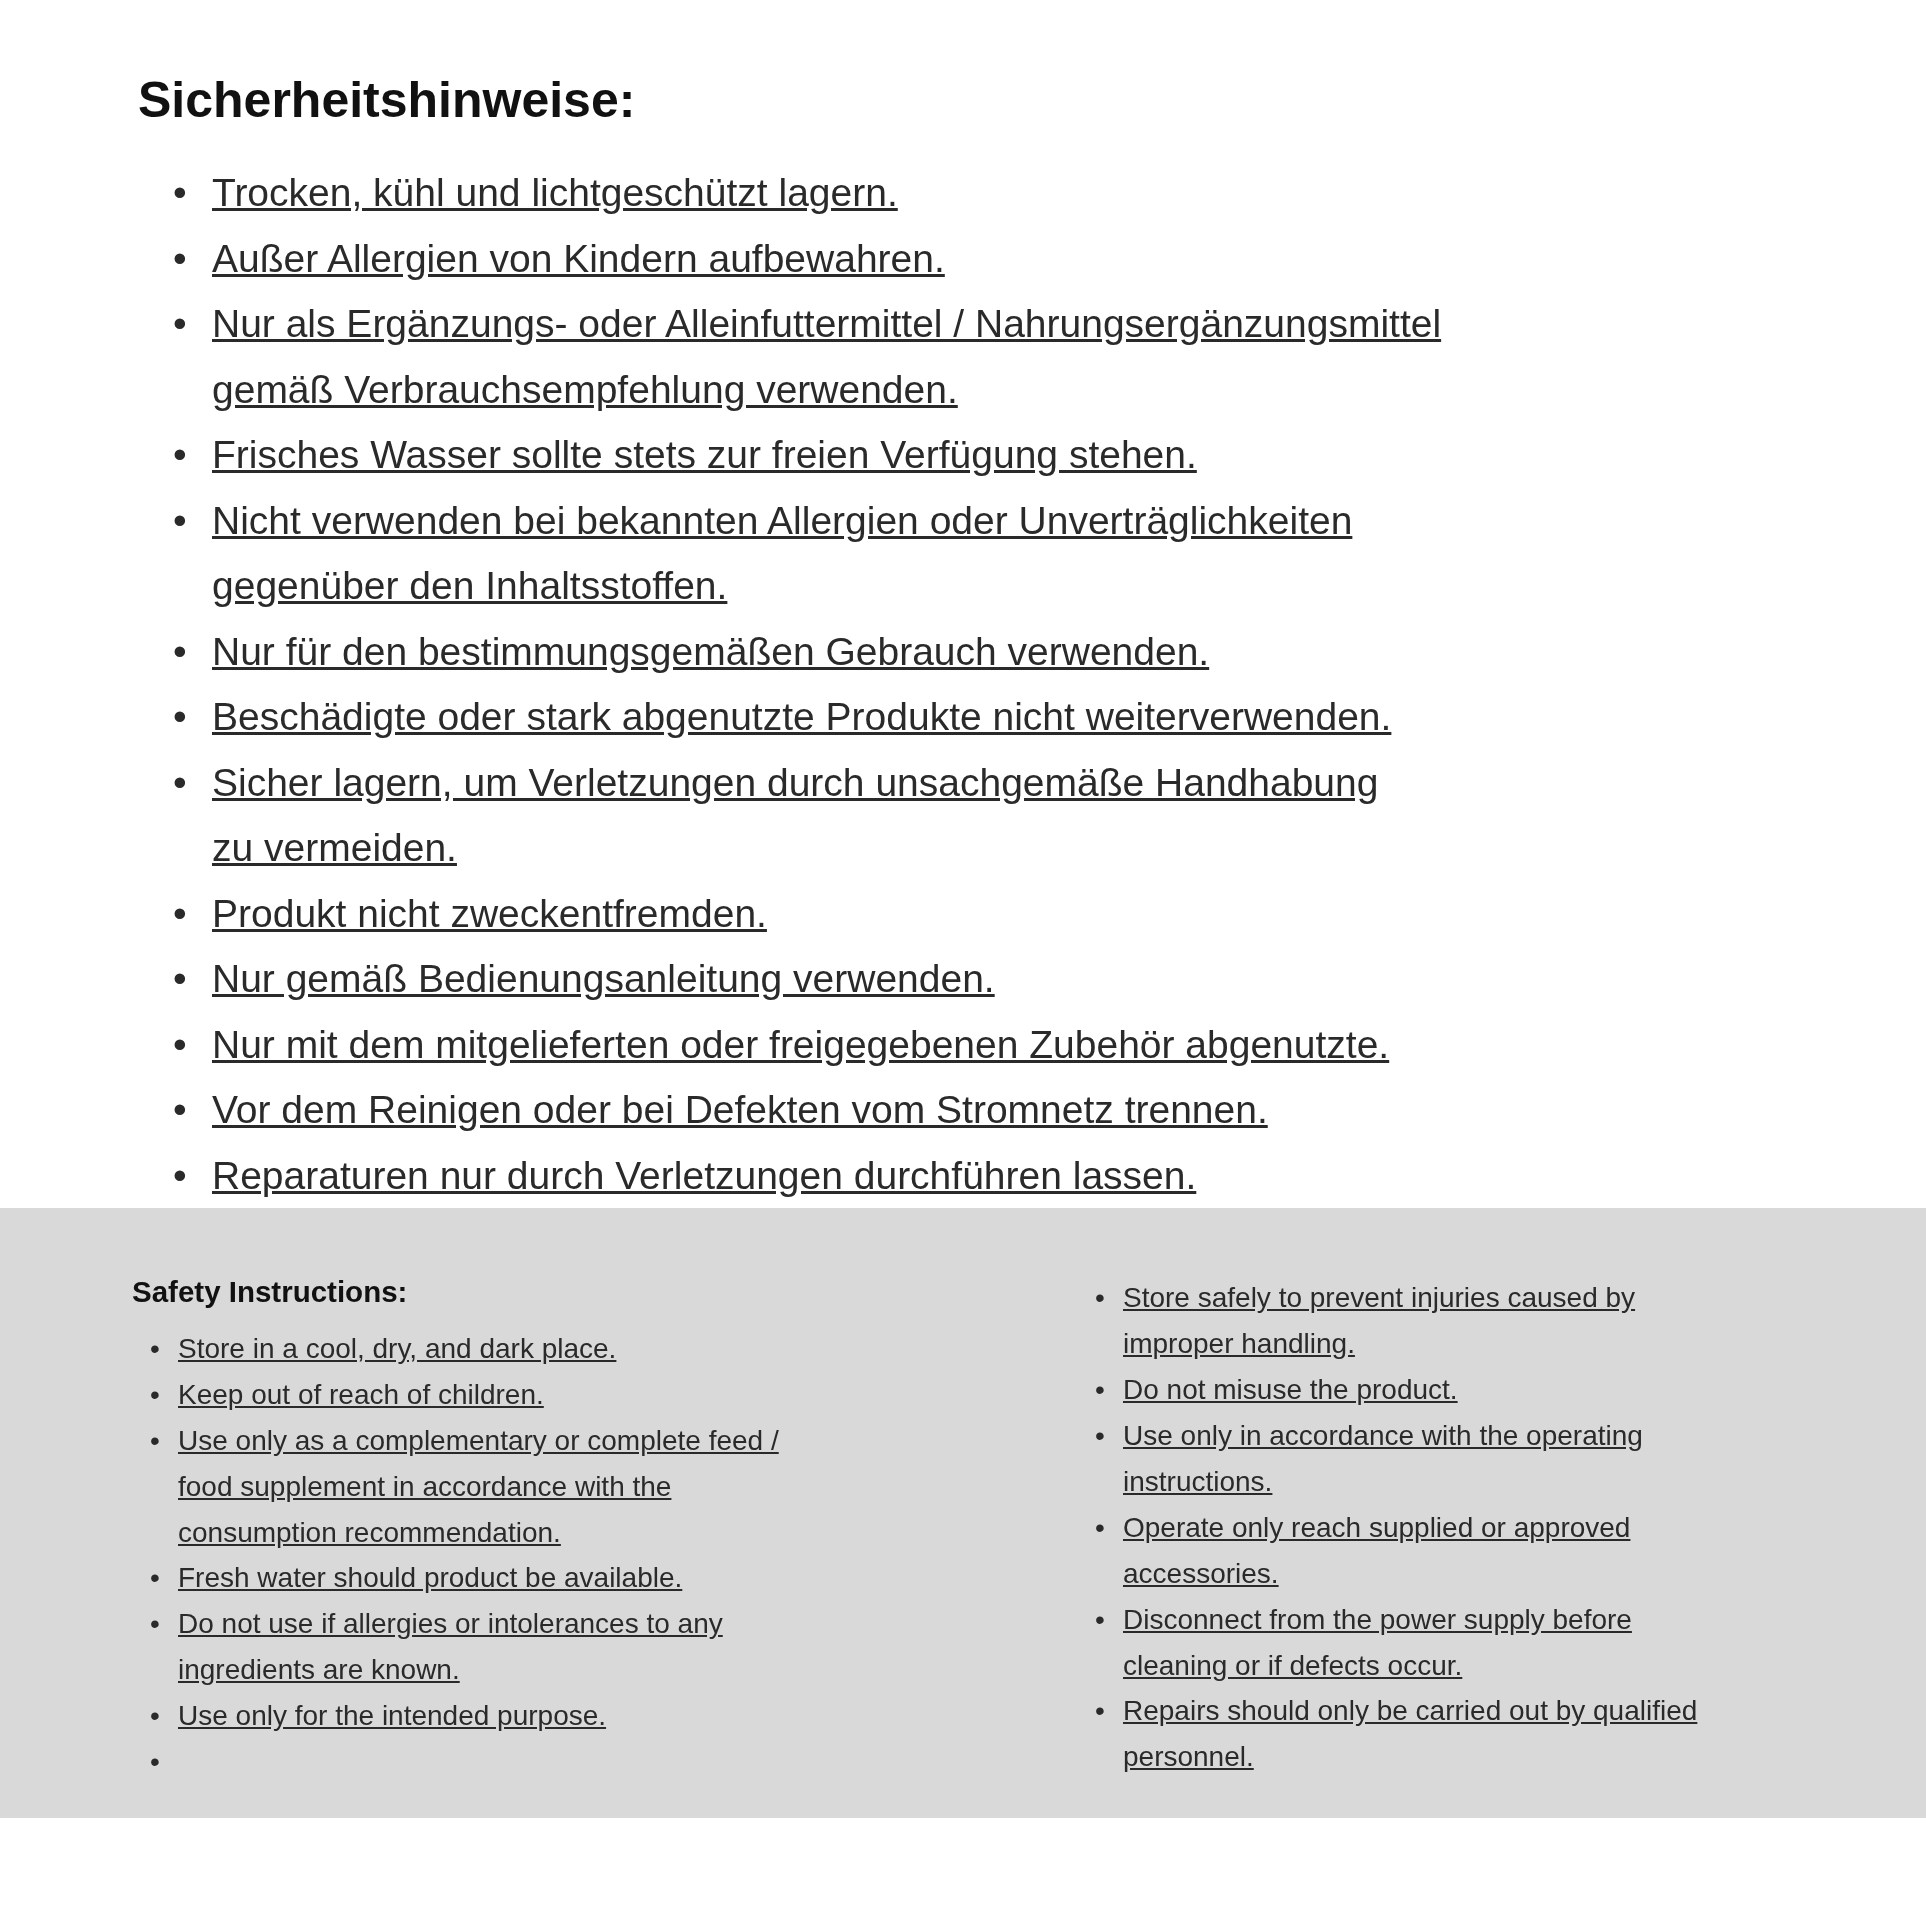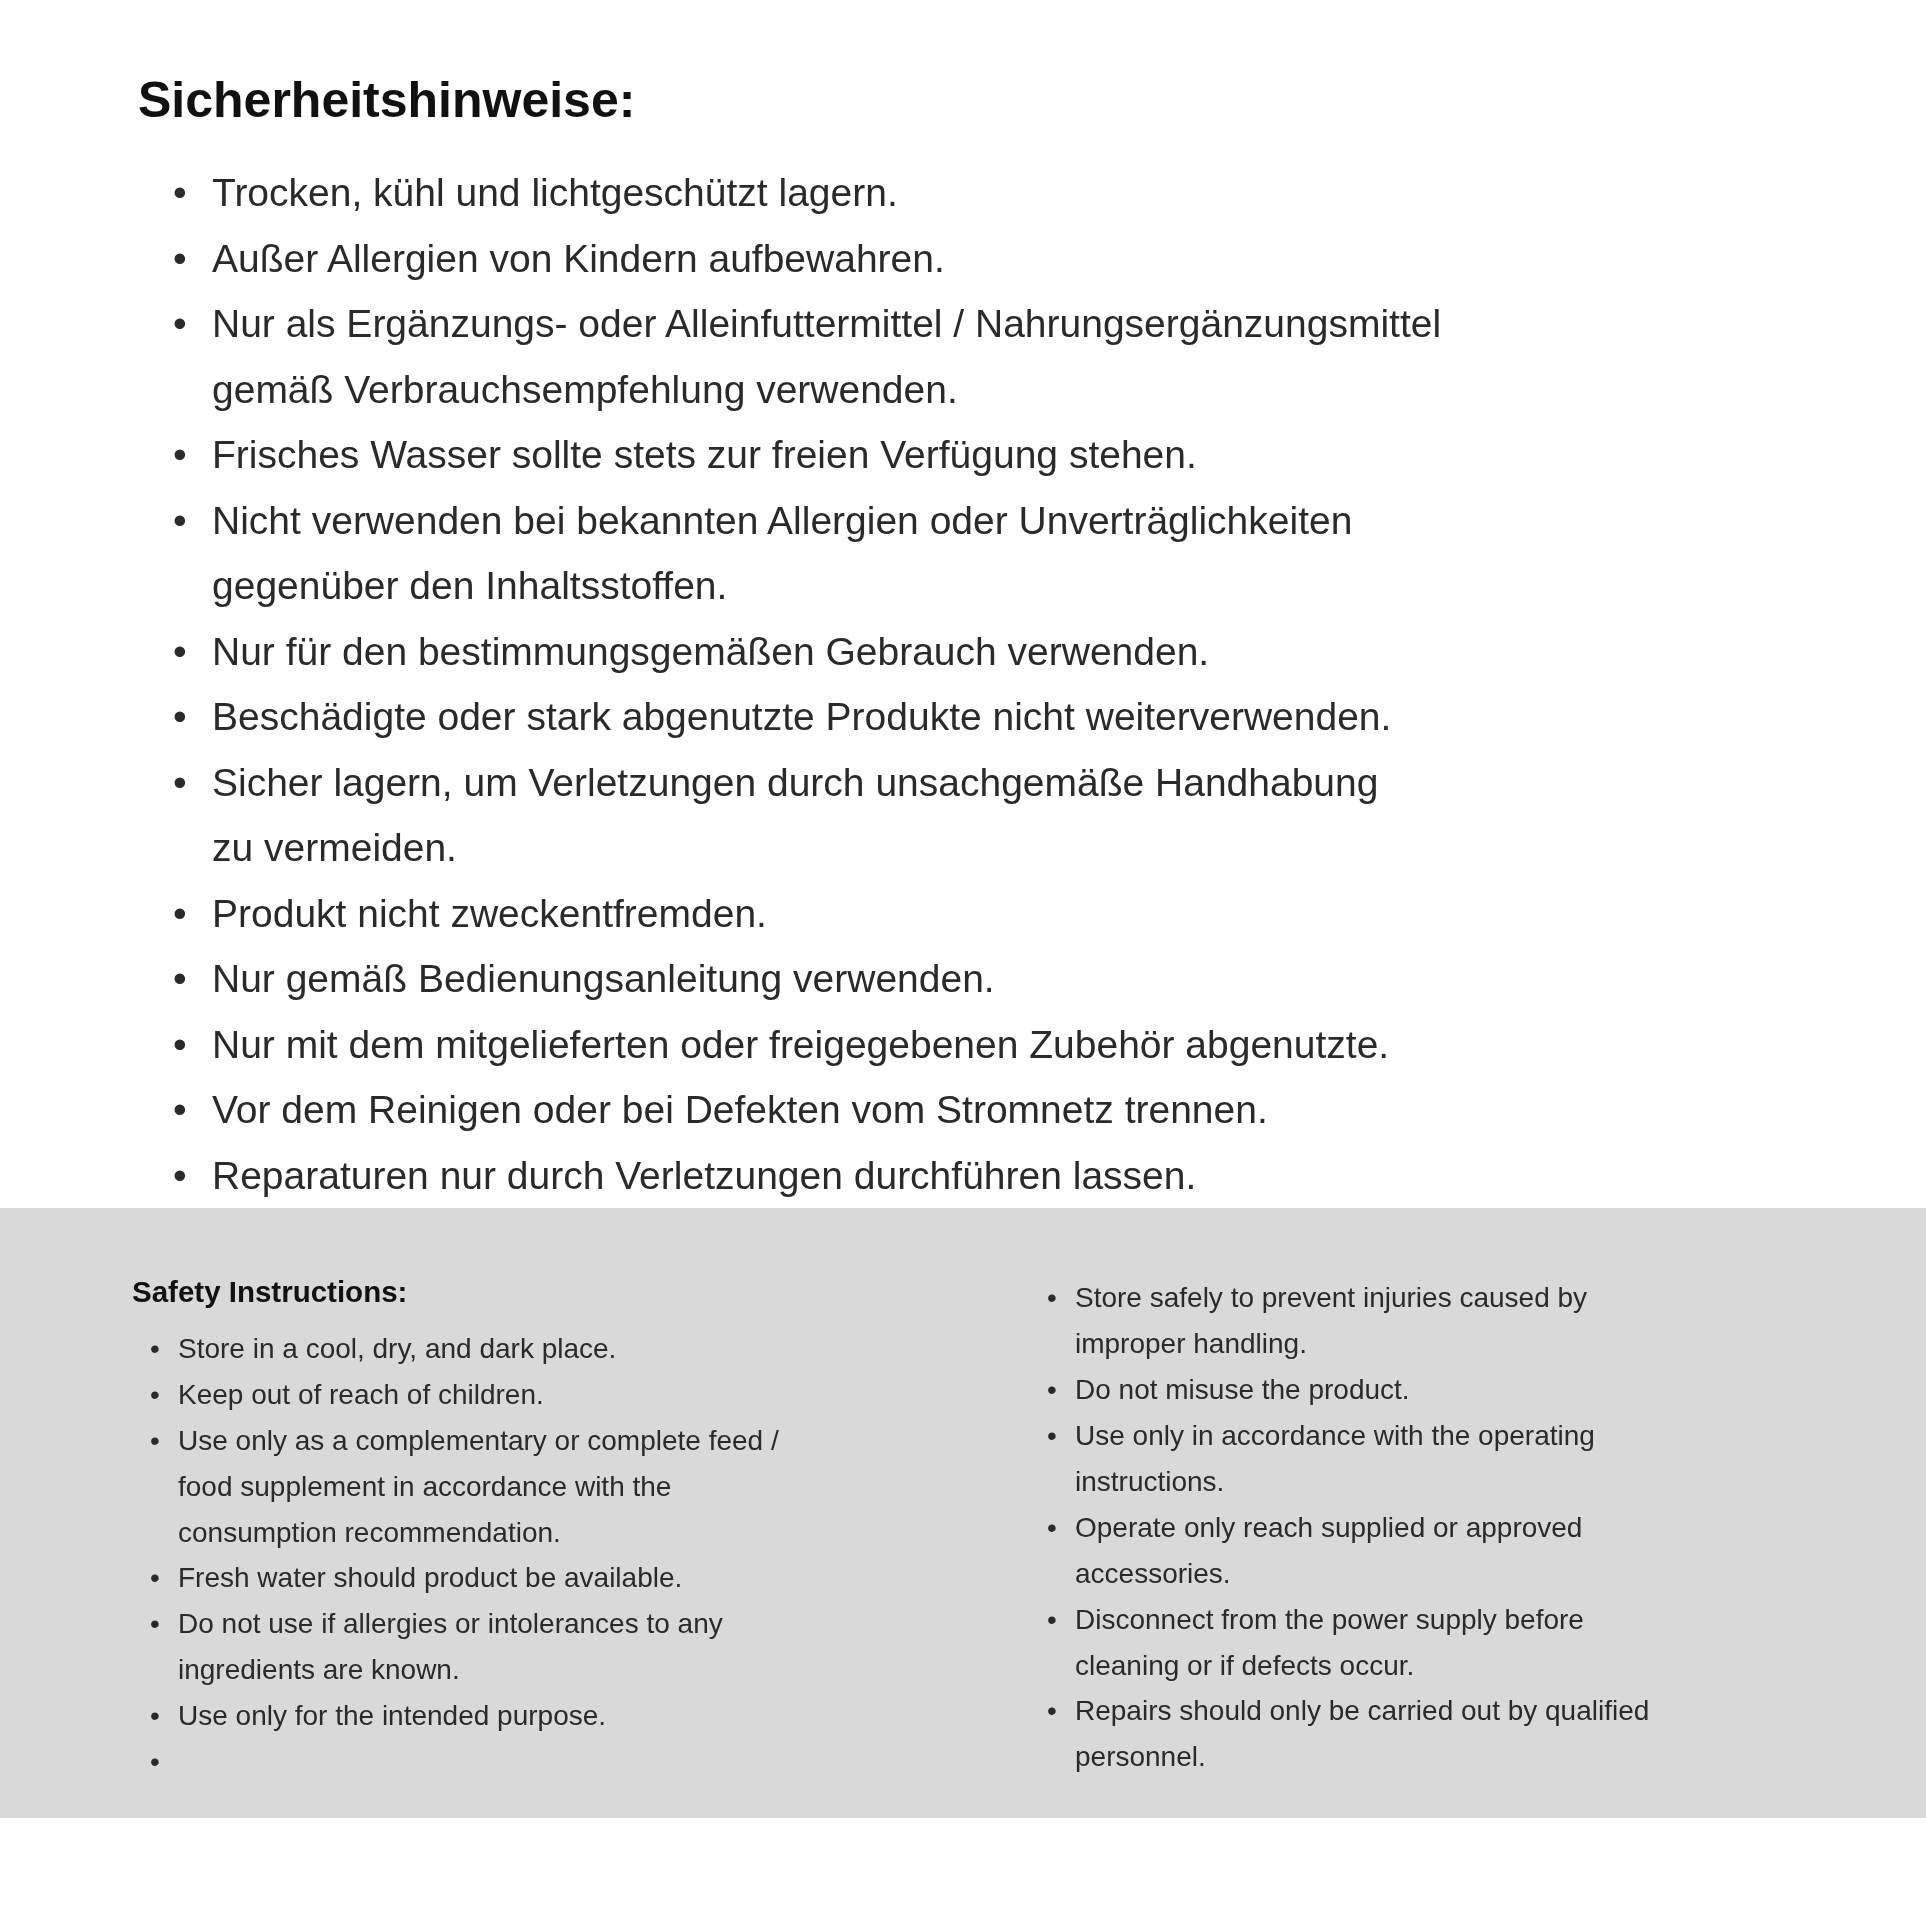--- a/index.html
+++ b/index.html
@@ -33,31 +33,31 @@
     display: flex;
     align-items: flex-start;
     font-size: 39px;
     line-height: 1.68;
     color: #2a2a2a;
   }
   .german-list .bullet {
     flex: 0 0 39px;
     width: 39px;
   }
-  .li-text { white-space: pre-line; }
+  .li-text { white-space: pre-line; text-decoration: underline; }
 
   
   .english-section {
     margin-top: auto;
     background: #d9d9d9;
     min-height: 610px;
     padding: 67px 90px 45px 132px;
     display: flex;
     align-items: flex-start;
-    gap: 61px;
+    gap: 109px;
   }
   .english-col { flex: 0 0 854px; }
   .english-col.right { flex: 1 1 auto; }
   .english-title {
     font-size: 29.5px;
     font-weight: 700;
     color: #111111;
     margin-bottom: 16.7px;
   }
   .english-list { margin-left: 18px; }

